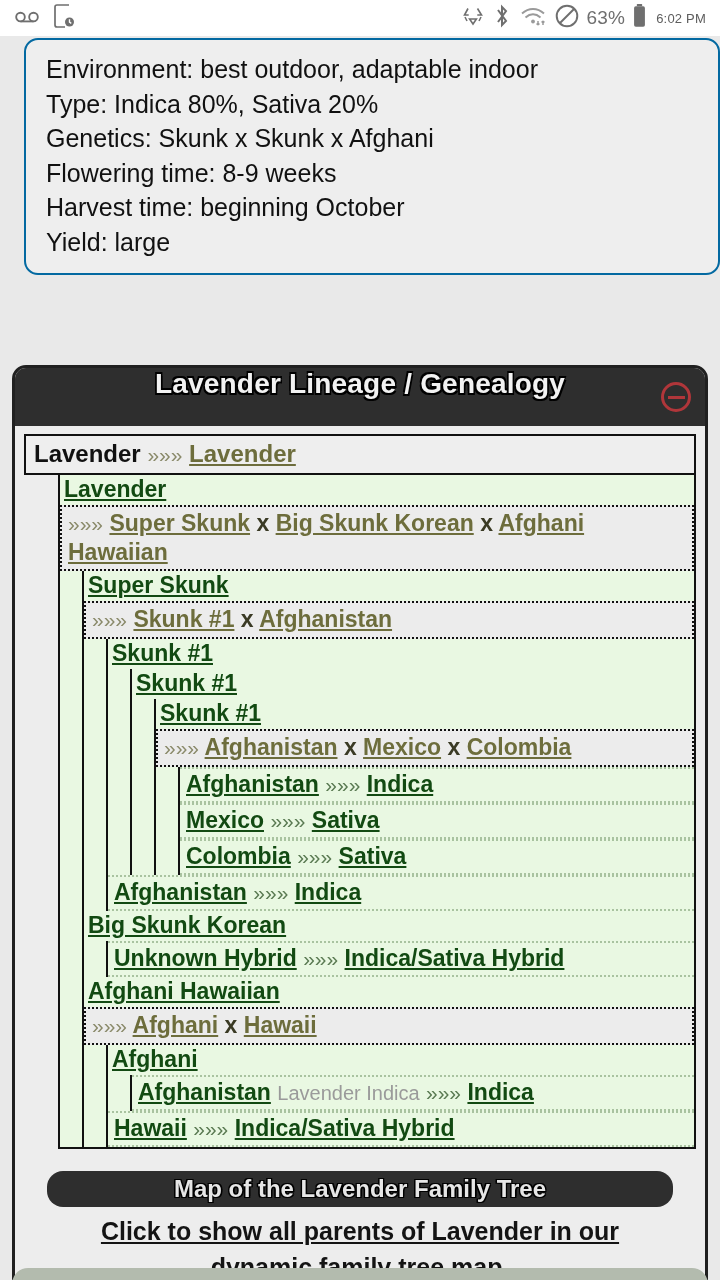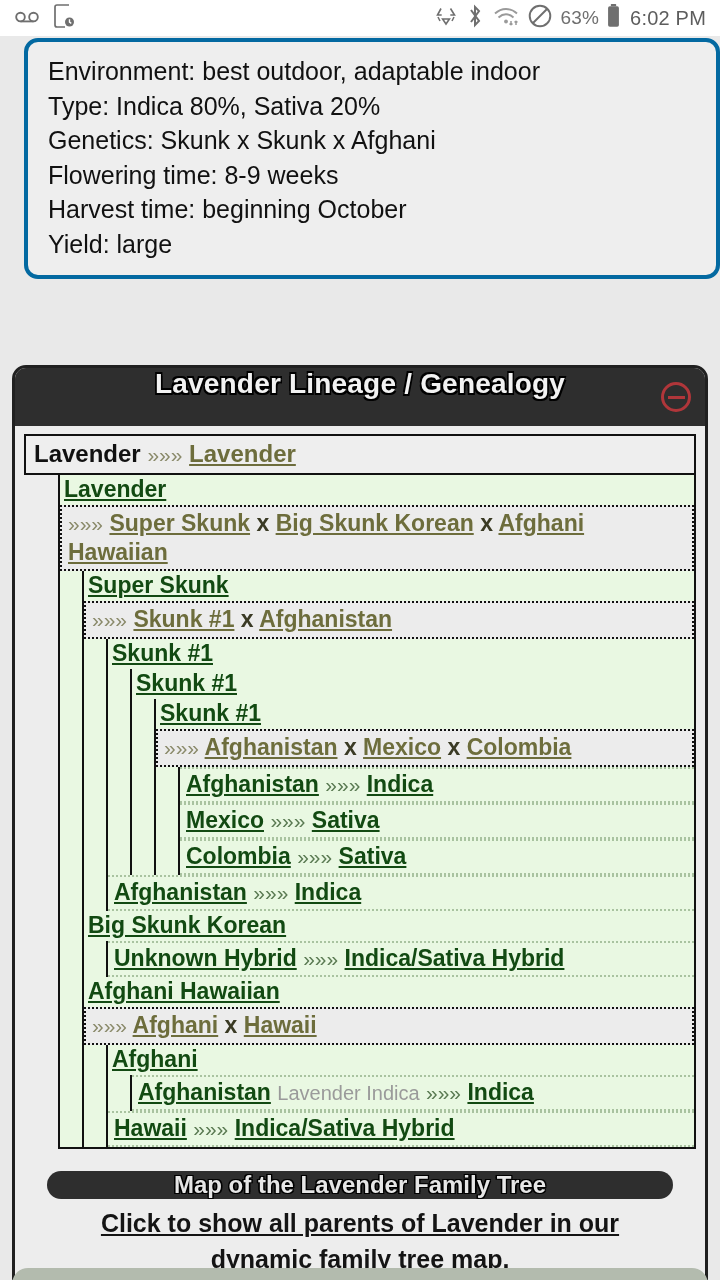--- a/index.html
+++ b/index.html
@@ -15,29 +15,29 @@
     height: 36px; width: 100%;
     background: #ffffff;
     display: flex; align-items: center;
     padding: 0 14px 0 14px;
     color: #747474;
   }
   .sb-left { display: flex; align-items: center; gap: 12px; }
   .sb-right { margin-left: auto; display: flex; align-items: center; gap: 7px; }
   .sb-ico { display: block; }
   .sb-batt-pct { font-size: 19px; color: #6f6f6f; letter-spacing: .2px; }
-  .sb-time { font-size: 20px; color: #5d5d5d; letter-spacing: .2px; margin-left: 2px;}
+  .sb-time { font-size: 13px; color: #5d5d5d; letter-spacing: .2px; margin-left: 2px;}
 
   
   .page { width: 720px; height: 1244px; background: #e9e9e9; position: relative; }
 
   
   .card {
     background: #eeeeee;
-    border: 4px solid #0369a1;
+    border: 2px solid #0369a1;
     border-radius: 14px;
     margin: 0 12px;
   }
 
   
   .info-card { position: absolute; top: 2px; left: 12px; width: 696px; padding: 12px 0 14px 20px; }
   .info-line {
     font-size: 25px;
     color: #111;
     line-height: 34.5px;
@@ -135,21 +135,21 @@
   .leaf-row .arrow { color: #5a7a52; font-weight: normal; font-size: 21px; }
   .leaf-row .note {
     color: #9a9a9a; font-weight: normal; text-decoration: none; font-size: 20px;
   }
 
   
   .map-block { padding: 10px 14px 14px 14px; background: #ededed; }
   .map-pill {
     background: #2e2e2e;
     border-radius: 16px;
-    height: 28px;
+    height: 36px;
     display: flex; align-items: center; justify-content: center;
     margin: 0 18px;
   }
   .map-pill-text {
     color: #e6e6e6; font-size: 24px; font-weight: bold;
     text-shadow: -1.4px -1.4px 0 #000, 1.4px -1.4px 0 #000,
                  -1.4px 1.4px 0 #000, 1.4px 1.4px 0 #000;
   }
   .map-link {
     text-align: center;

